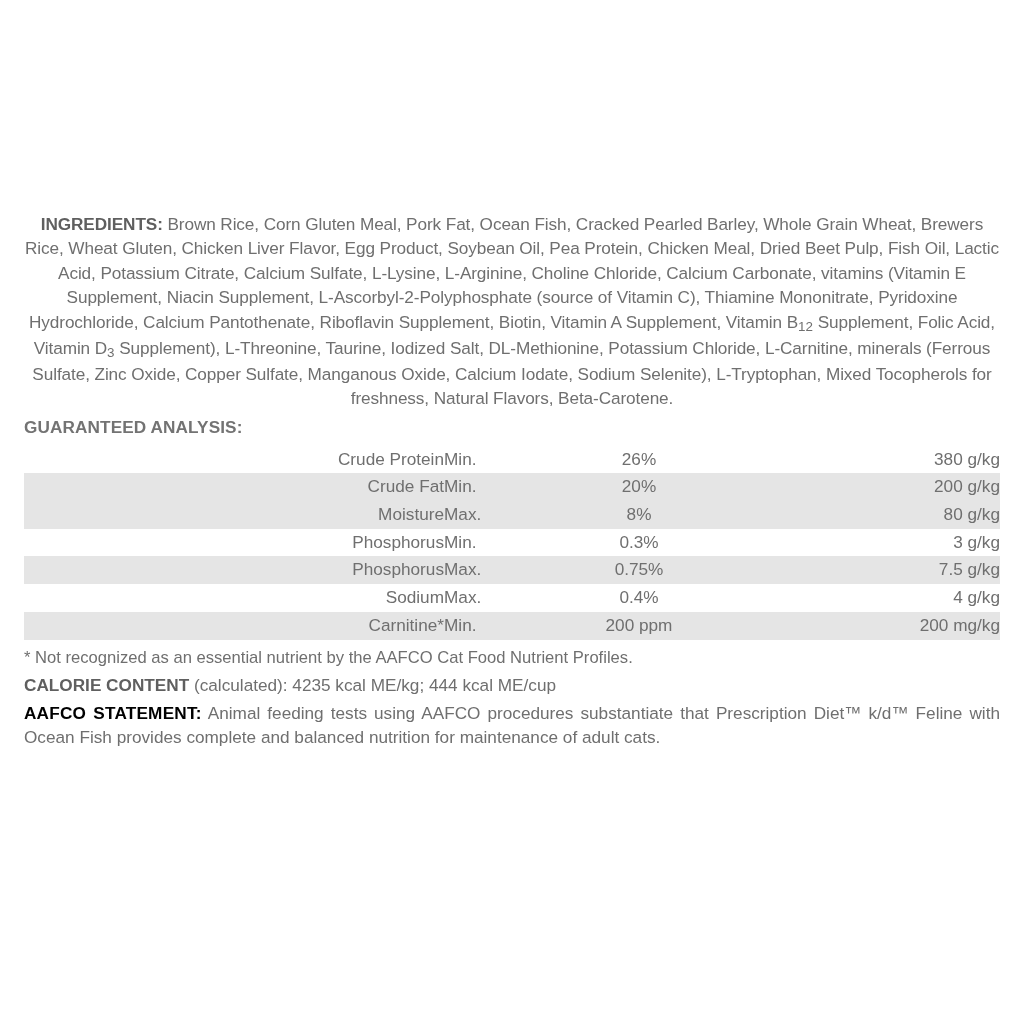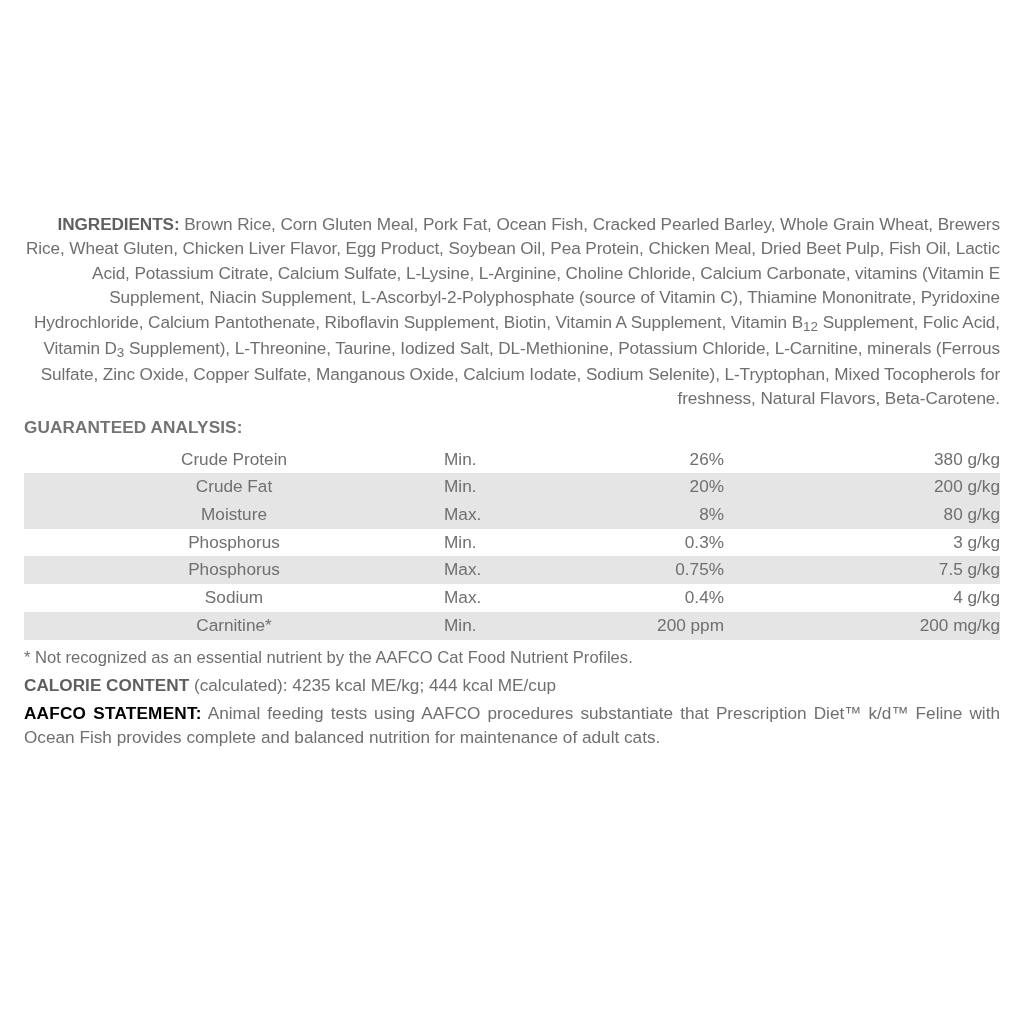--- a/index.html
+++ b/index.html
@@ -17,21 +17,21 @@
   .page {
     position: absolute;
     left: 24px;
     top: 212px;
     width: 976px;
   }
   .ingredients {
     font-size: 17.2px;
     line-height: 1.42;
     color: #6f6f6f;
-    text-align: right;
+    text-align: center;
     margin: 0 0 6px 0;
     letter-spacing: -0.1px;
   }
   .ingredients .lbl {
     font-weight: bold;
     color: #5f5f5f;
   }
   .sub {
     font-size: 0.78em;
     vertical-align: -0.22em;
@@ -51,23 +51,23 @@
     color: #6f6f6f;
   }
   table.ga tr.alt {
     background: #e5e5e5;
   }
   table.ga td {
     padding: 2px 0 2px 0;
     line-height: 1.38;
     white-space: nowrap;
   }
-  td.c-name { padding-left: 14px; width: 420px; text-align: center; }
+  td.c-name { padding-left: 14px; width: 420px; text-align: right; }
   td.c-limit { width: 110px; text-align: left; }
-  td.c-pct { width: 170px; text-align: right; padding-left: 8px; }
+  td.c-pct { width: 170px; text-align: center; padding-left: 8px; }
   td.c-metric { text-align: right; padding-right: 14px; }
 
   .footnote {
     font-size: 16.6px;
     color: #6f6f6f;
     margin: 6px 0 4px 0;
     line-height: 1.4;
   }
   .calorie {
     font-size: 17.2px;

